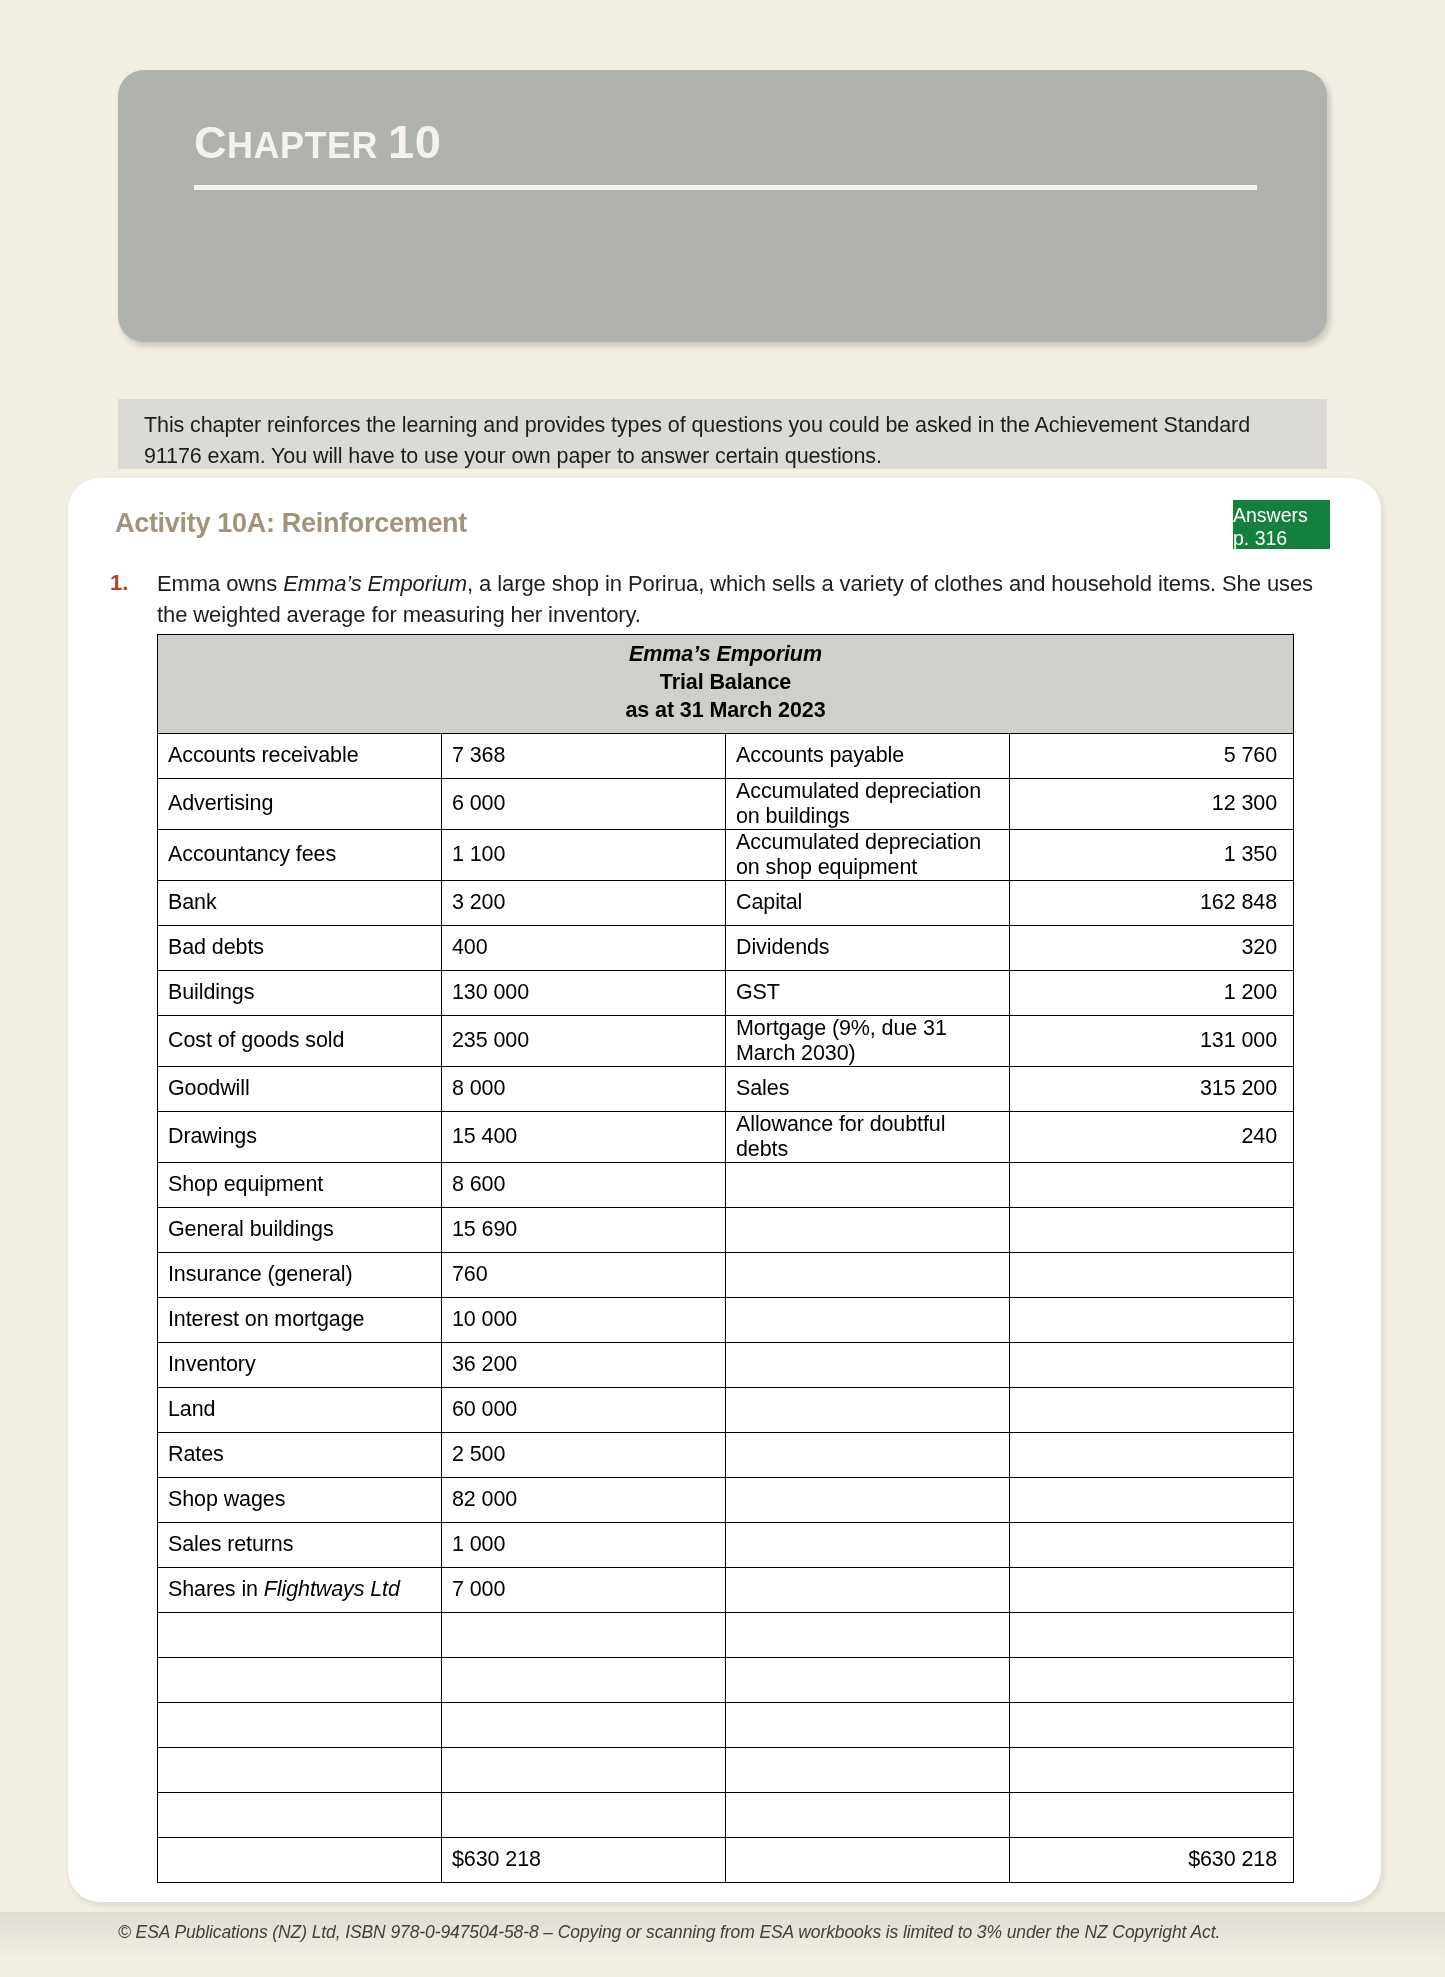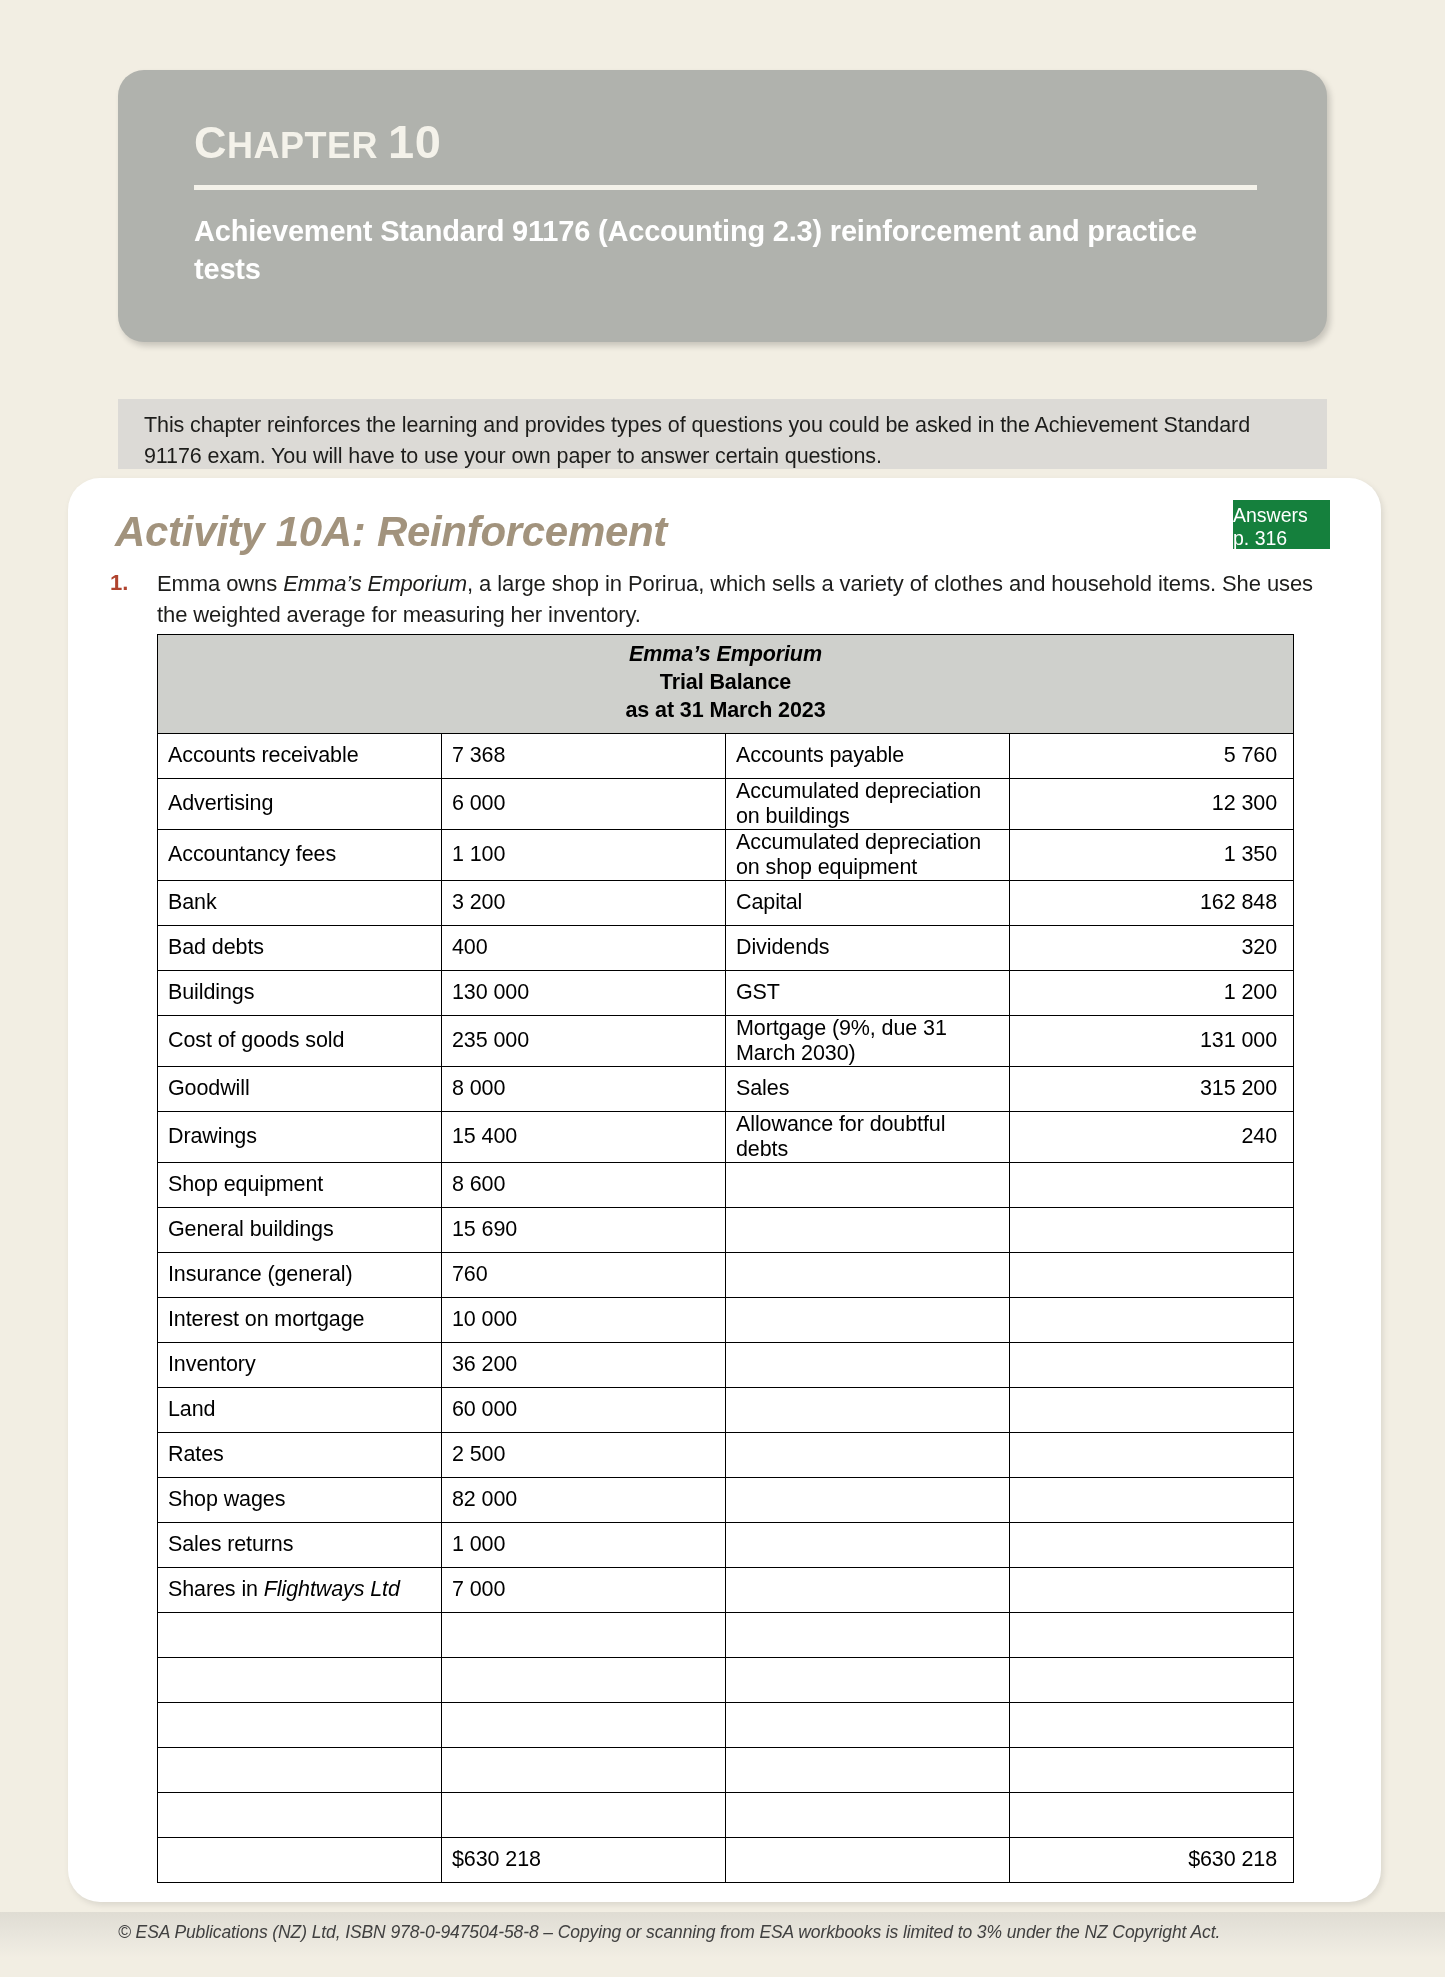--- a/index.html
+++ b/index.html
@@ -100,23 +100,22 @@
     height: 1424px;
     background: #ffffff;
     border-radius: 32px;
     box-shadow: 2px 3px 6px rgba(0,0,0,0.10);
   }
 
   .activity-heading {
     position: absolute;
     left: 115px;
     top: 508px;
-    font-size: 42px;
+    font-size: 27px;
     font-weight: bold;
-    font-style: italic;
     color: #a2937d;
     letter-spacing: -0.3px;
     font-stretch: condensed;
   }
 
   .answers-badge {
     position: absolute;
     left: 1233px;
     top: 500px;
     width: 97px;
@@ -215,21 +214,20 @@
 </head>
 <body>
 
 <div class="page">
 
   <div class="chapter-banner">
     <div class="chapter-title">
       <span class="cap">C</span><span class="word">HAPTER</span><span class="num">10</span>
     </div>
     <div class="chapter-rule"></div>
-    <div class="chapter-subtitle">Achievement Standard 91176 (Accounting 2.3) reinforcement and practice tests</div>
   </div>
 
   <div class="intro-box">
     <div class="intro-text">This chapter reinforces the learning and provides types of questions you could be asked in the Achievement Standard 91176 exam. You will have to use your own paper to answer certain questions.</div>
   </div>
 
   <div class="activity-card"></div>
 
   <div class="activity-heading">Activity 10A: Reinforcement</div>
 

